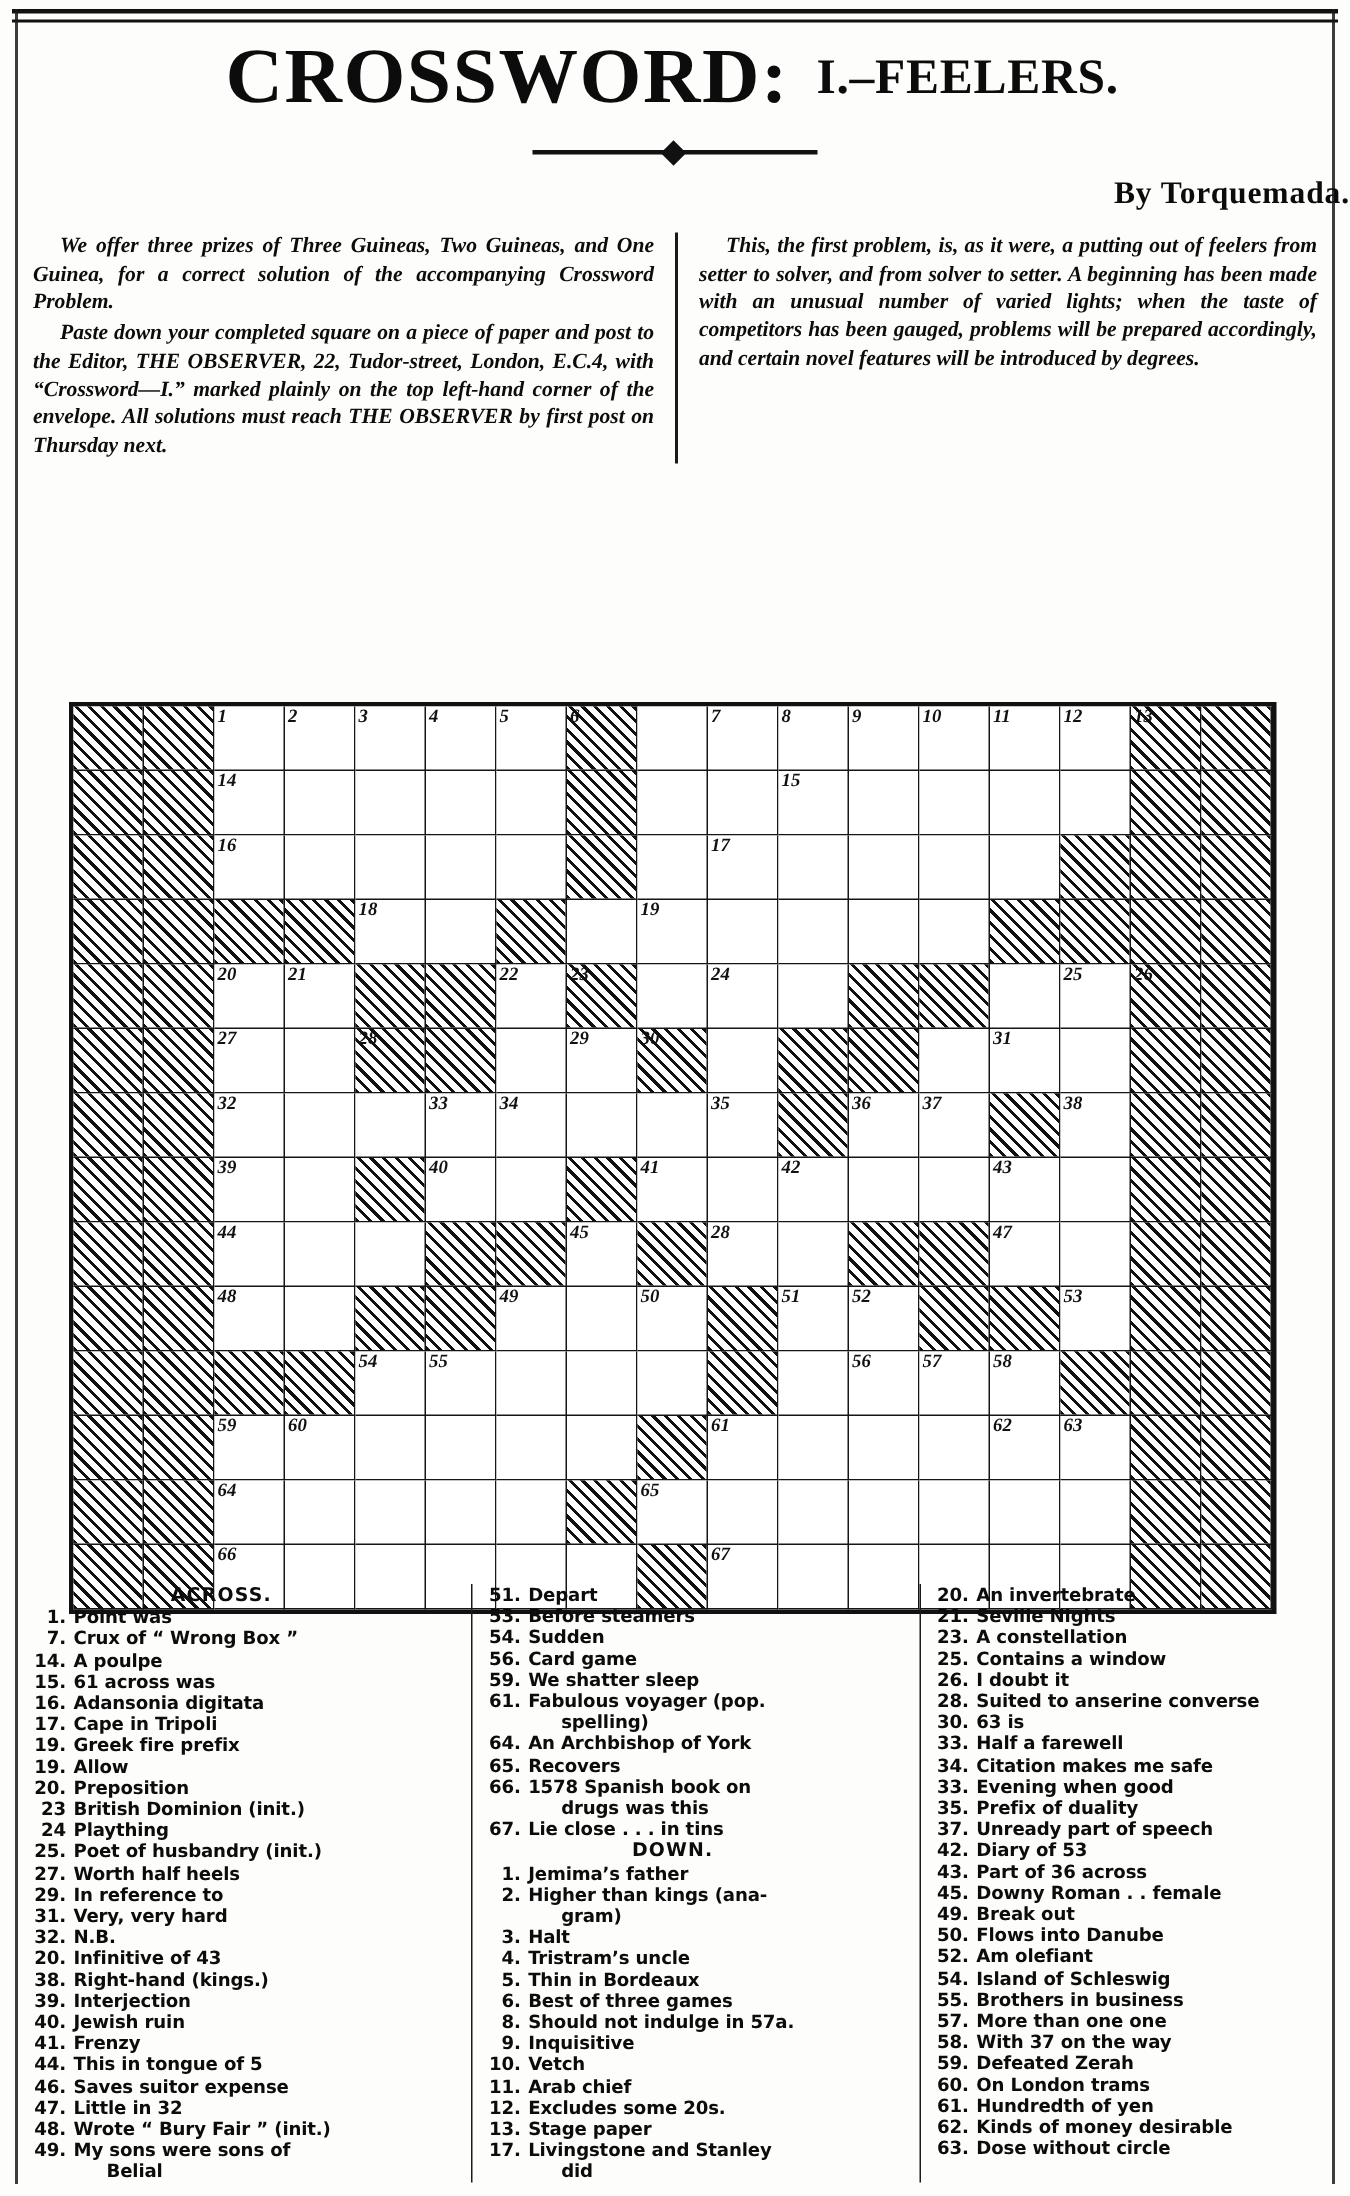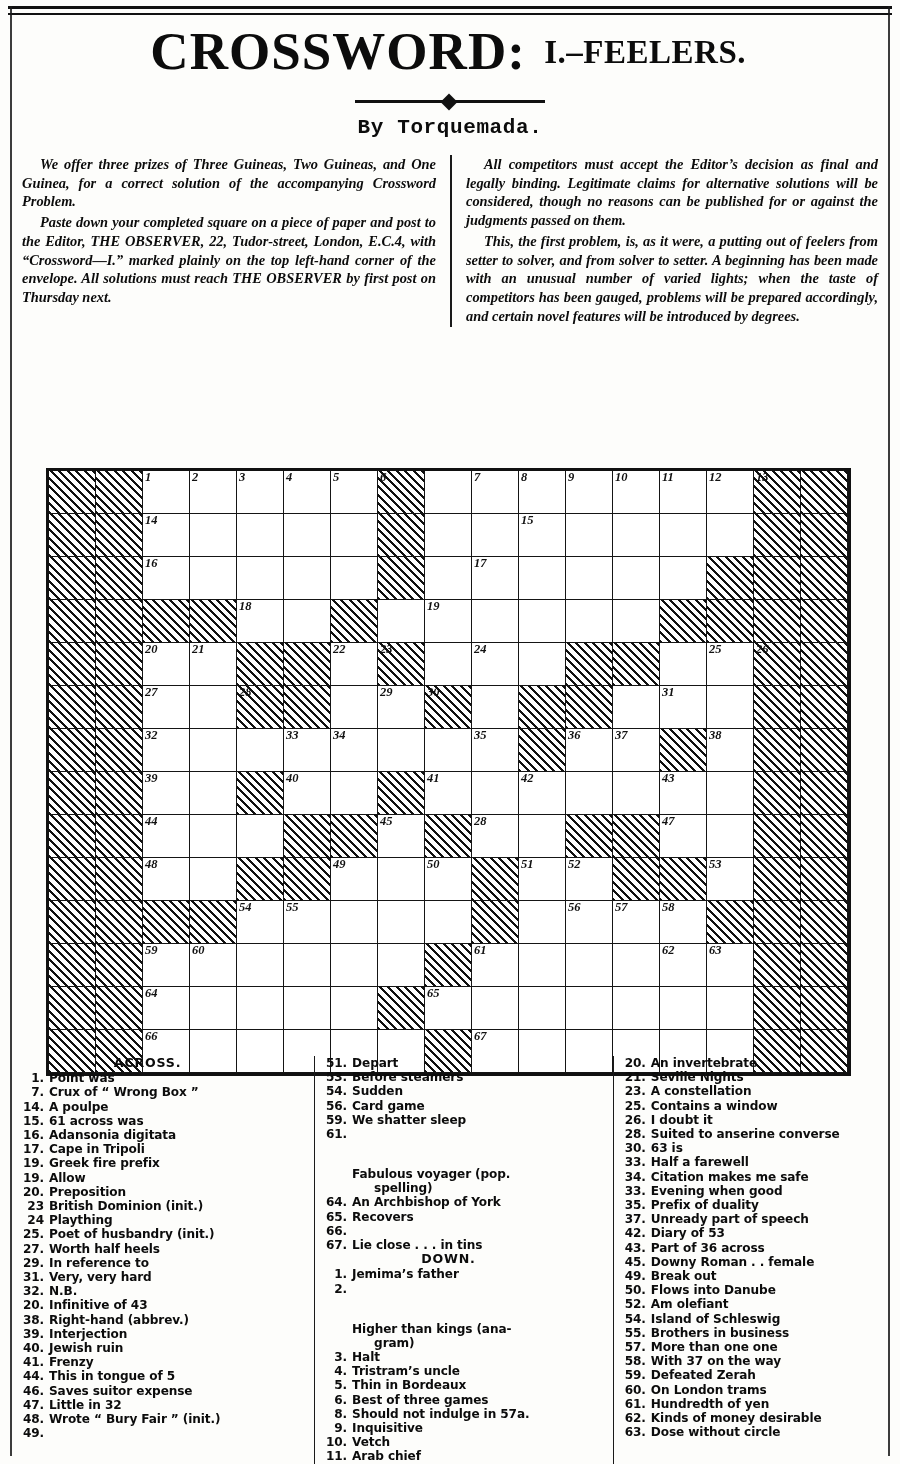--- a/index.html
+++ b/index.html
@@ -48,22 +48,22 @@
     width:190px;height:10px;
   }
   .diamond-rule:before{
     content:"";position:absolute;left:0;top:4px;width:190px;height:3px;background:#111;
   }
   .diamond-rule:after{
     content:"";position:absolute;left:50%;top:0;margin-left:-7px;
     width:12px;height:12px;background:#111;transform:rotate(45deg);
   }
   .byline{
-    position:absolute;left:0;right:0;top:116px;text-align:center;
-    font-family:Liberation Mono, monospace;
+    position:absolute;left:0;right:0;top:116px;text-align:right;
+    font-family:Liberation Serif, serif;
     font-weight:700;font-size:21px;letter-spacing:.6px;
   }
 
   
   .intro{
     position:absolute;top:155px;left:22px;right:22px;
     display:flex;gap:0;
   }
   .intro-col{
     width:50%;
@@ -136,21 +136,21 @@
     letter-spacing:.8px;margin-bottom:1px;
   }
   .clue{
     display:flex;
     margin-bottom:0px;
   }
   .clue .n{
     min-width:24px;text-align:right;padding-right:5px;flex:none;
   }
   .clue .t{flex:1;}
-  .clue.just .t{text-align:justify;margin-top:40px;}
+  .clue.just .t{text-align:justify;}
   .clue .cont{display:block;padding-left:22px;}
 </style>
 </head>
 <body>
 
 <div class="page">
 
   <div class="rule-top"></div>
   <div class="rule-top2"></div>
   <div class="rule-left"></div>
@@ -161,21 +161,20 @@
   </div>
   <div class="diamond-rule"></div>
   <div class="byline">By Torquemada.</div>
 
   <div class="intro">
     <div class="intro-col left">
         <p>We offer three prizes of Three Guineas, Two Guineas, and One Guinea, for a correct solution of the accompanying Crossword Problem.</p>
         <p>Paste down your completed square on a piece of paper and post to the Editor, THE OBSERVER, 22, Tudor-street, London, E.C.4, with “Crossword—I.” marked plainly on the top left-hand corner of the envelope. All solutions must reach THE OBSERVER by first post on Thursday next.</p>
       </div>
     <div class="intro-col right">
-        <p>All competitors must accept the Editor’s decision as final and legally binding. Legitimate claims for alternative solutions will be considered, though no reasons can be published for or against the judgments passed on them.</p>
         <p>This, the first problem, is, as it were, a putting out of feelers from setter to solver, and from solver to setter. A beginning has been made with an unusual number of varied lights; when the taste of competitors has been gauged, problems will be prepared accordingly, and certain novel features will be introduced by degrees.</p>
       </div>
   </div>
 
   <div class="grid-wrap">
     <div class="grid">
         <div class="cell blk"></div>
         <div class="cell blk"></div>
         <div class="cell">
           <span class="num">1</span>
@@ -616,21 +615,21 @@
         <div class="clue">
           <span class="n">32.</span>
           <span class="t">N.B.</span>
         </div>
         <div class="clue">
           <span class="n">20.</span>
           <span class="t">Infinitive of 43</span>
         </div>
         <div class="clue">
           <span class="n">38.</span>
-          <span class="t">Right-hand (abbrev.)</span>
+          <span class="t">Right-hand (kings.)</span>
         </div>
         <div class="clue">
           <span class="n">39.</span>
           <span class="t">Interjection</span>
         </div>
         <div class="clue">
           <span class="n">40.</span>
           <span class="t">Jewish ruin</span>
         </div>
         <div class="clue">
@@ -686,20 +685,21 @@
         <div class="clue">
           <span class="n">64.</span>
           <span class="t">An Archbishop of York</span>
         </div>
         <div class="clue">
           <span class="n">65.</span>
           <span class="t">Recovers</span>
         </div>
         <div class="clue just">
           <span class="n">66.</span>
+          <span class="t">1578   Spanish   book   on<span class="cont">drugs was this</span></span>
         </div>
         <div class="clue">
           <span class="n">67.</span>
           <span class="t">Lie close .  .  . in tins</span>
         </div>
         <div class="clue-head">DOWN.</div>
         <div class="clue">
           <span class="n">1.</span>
           <span class="t">Jemima’s father</span>
         </div>

